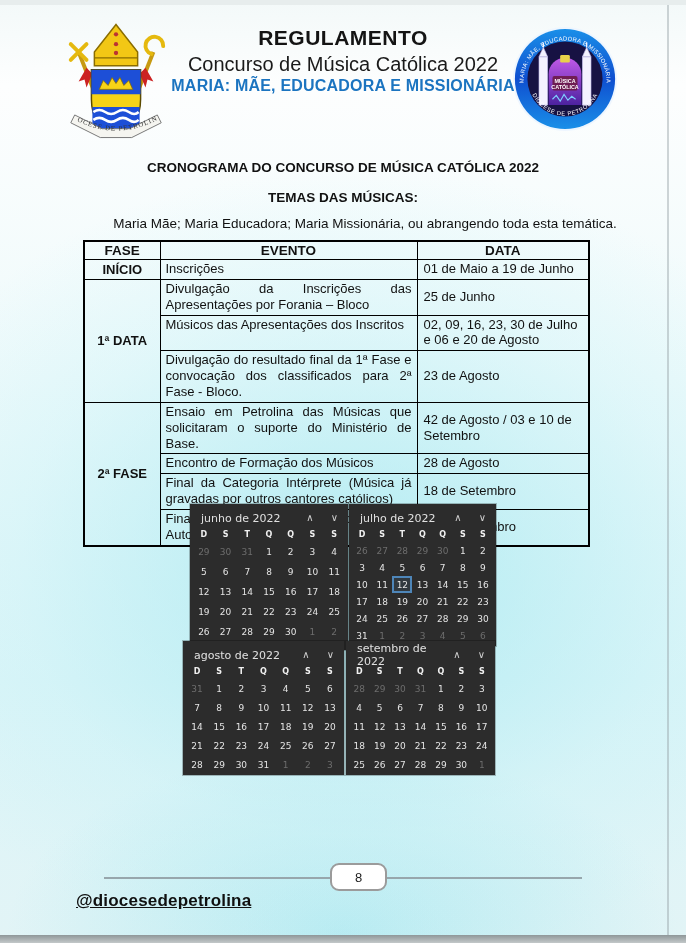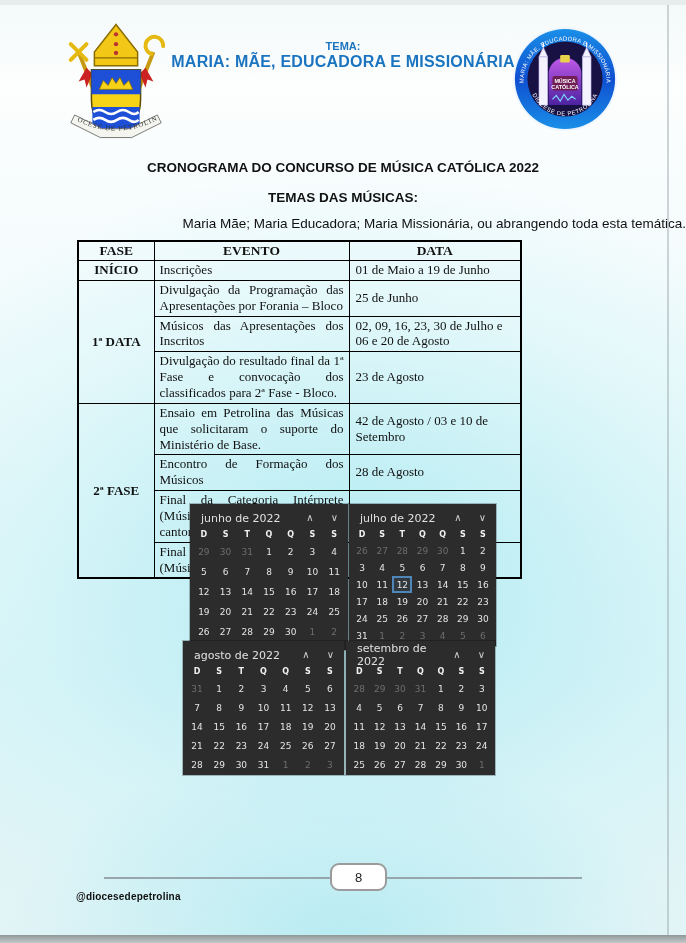--- a/index.html
+++ b/index.html
@@ -30,24 +30,24 @@
   .h-title{font-size:21px;font-weight:bold;letter-spacing:.5px;margin:0;color:#141414;}
   .h-sub{font-size:20px;font-weight:normal;margin:3px 0 0;color:#1a1a1a;}
   .h-tema-label{margin-top:14px;font-size:11px;font-weight:bold;color:var(--accent-blue);}
   .h-tema{margin-top:1px;font-size:16px;font-weight:bold;color:var(--accent-blue);letter-spacing:.2px;}
 
   
   .sec-title{position:absolute;top:160px;left:0;width:100%;text-align:center;
     font-size:13.5px;font-weight:bold;}
   .sec-sub{position:absolute;top:190px;left:0;width:100%;text-align:center;
     font-size:13.5px;font-weight:bold;}
-  .intro{position:absolute;top:216px;left:0;width:100%;text-align:right;font-size:13.5px;padding-left:44px;}
+  .intro{position:absolute;top:216px;left:0;width:100%;text-align:center;font-size:13.5px;padding-left:44px;}
 
   
-  .tablewrap{position:absolute;left:77px;top:240px;width:445px;font-family:Liberation Serif, serif;}
+  .tablewrap{position:absolute;left:83px;top:240px;width:507px;}
   table.cronograma{border-collapse:collapse;width:100%;border:2px solid #000;font-size:13px;}
   .cronograma th,.cronograma td{border:1px solid #000;}
   .cronograma th{font-size:13.5px;font-weight:bold;text-align:center;padding:1px 2px;}
   td.fase{width:76px;font-weight:bold;text-align:center;vertical-align:middle;font-size:13px;}
   td.evento{text-align:justify;vertical-align:top;padding:1px 5px 2px 5px;line-height:1.22;}
   td.data{width:172px;vertical-align:middle;padding:1px 4px 2px 6px;line-height:1.22;}
 
   
   .cal{position:absolute;background:var(--calendar-bg);color:#e4e4e4;overflow:hidden;
     font-family:"DejaVu Sans",sans-serif;box-shadow:0 0 0 1px rgba(0,0,0,.25);}
@@ -61,21 +61,21 @@
     display:flex;align-items:center;justify-content:center;}
   .cal-day{font-size:9px;display:flex;align-items:center;justify-content:center;color:#e4e4e4;}
   .cal-day.out{color:#6d6d6d;}
   .cal-day.sel{box-shadow:inset 0 0 0 2px var(--calendar-selected-border);background:#31393f;}
 
   
   .foot-line{position:absolute;left:104px;top:877px;width:478px;height:2px;background:#97a6ac;}
   .pagebox{position:absolute;left:330px;top:863px;width:57px;height:28px;background:#fff;
     border:2px solid #9b9b9b;border-radius:9px;display:flex;align-items:center;justify-content:center;
     font-size:13px;color:#222;}
-  .handle{position:absolute;font-size:10px;font-weight:bold;color:#101010;letter-spacing:.2px;}
+  .handle{position:absolute;font-size:17px;font-weight:bold;color:#101010;letter-spacing:.2px;text-decoration:underline;}
   .handle.left{left:76px;top:891px;}
   .handle.right{left:393px;top:887px;}
 </style>
 </head>
 <body>
 
 <div class="page">
 
   <div class="edge-top"></div>
 
@@ -110,21 +110,22 @@
     <path d="M37 101 q6 -4 12 0 t12 0 t12 0 t10 0" fill="none" stroke="#fff" stroke-width="2.6"></path>
 
     <path d="M18 96 L46 110 L74 110 L102 96 L106 104 L76 119 L44 119 L14 104 Z" fill="#f5f5f0" stroke="#777" stroke-width="1"></path>
     <path id="crestRibbonPath" d="M20 102 Q60 122 100 102" fill="none"></path>
     <text font-size="7" fill="#333" font-family="Liberation Serif, serif" letter-spacing="1">
       <textPath href="#crestRibbonPath" startOffset="50%" text-anchor="middle">DIOCESE DE PETROLINA</textPath>
     </text>
   </svg>
 
   <div class="titleblock">
-    <div class="h-tema-label">TEMA:</div>
+    <div class="h-title">REGULAMENTO</div>
+    <div class="h-sub">Concurso de Música Católica 2022</div>
     <div class="h-tema">MARIA: MÃE, EDUCADORA E MISSIONÁRIA</div>
   </div>
 
   <svg class="badge" viewBox="0 0 110 110" aria-hidden="true">
     <defs>
       <linearGradient id="ringGrad" x1="0" y1="0" x2="0" y2="1">
         <stop offset="0" stop-color="#1a8fe8"></stop>
           <stop offset=".5" stop-color="#0f4fd0"></stop>
           <stop offset="1" stop-color="#1a8fe8"></stop>
       </linearGradient>
@@ -179,21 +180,21 @@
         </tr>
       </thead>
       <tbody>
           <tr>
             <td class="fase" rowspan="1">INÍCIO</td>
             <td class="evento">Inscrições</td>
             <td class="data">01 de Maio a 19 de Junho</td>
           </tr>
           <tr>
             <td class="fase" rowspan="3">1ª DATA</td>
-            <td class="evento">Divulgação da Programação das Apresentações por Forania – Bloco</td>
+            <td class="evento">Divulgação da Inscrições das Apresentações por Forania – Bloco</td>
             <td class="data">25 de Junho</td>
           </tr>
           <tr>
             <td class="evento">Músicos das Apresentações dos Inscritos</td>
             <td class="data">02, 09, 16, 23, 30 de Julho e 06 e 20 de Agosto</td>
           </tr>
           <tr>
             <td class="evento">Divulgação do resultado final da 1ª Fase e convocação dos classificados para 2ª Fase - Bloco.</td>
             <td class="data">23 de Agosto</td>
           </tr>

